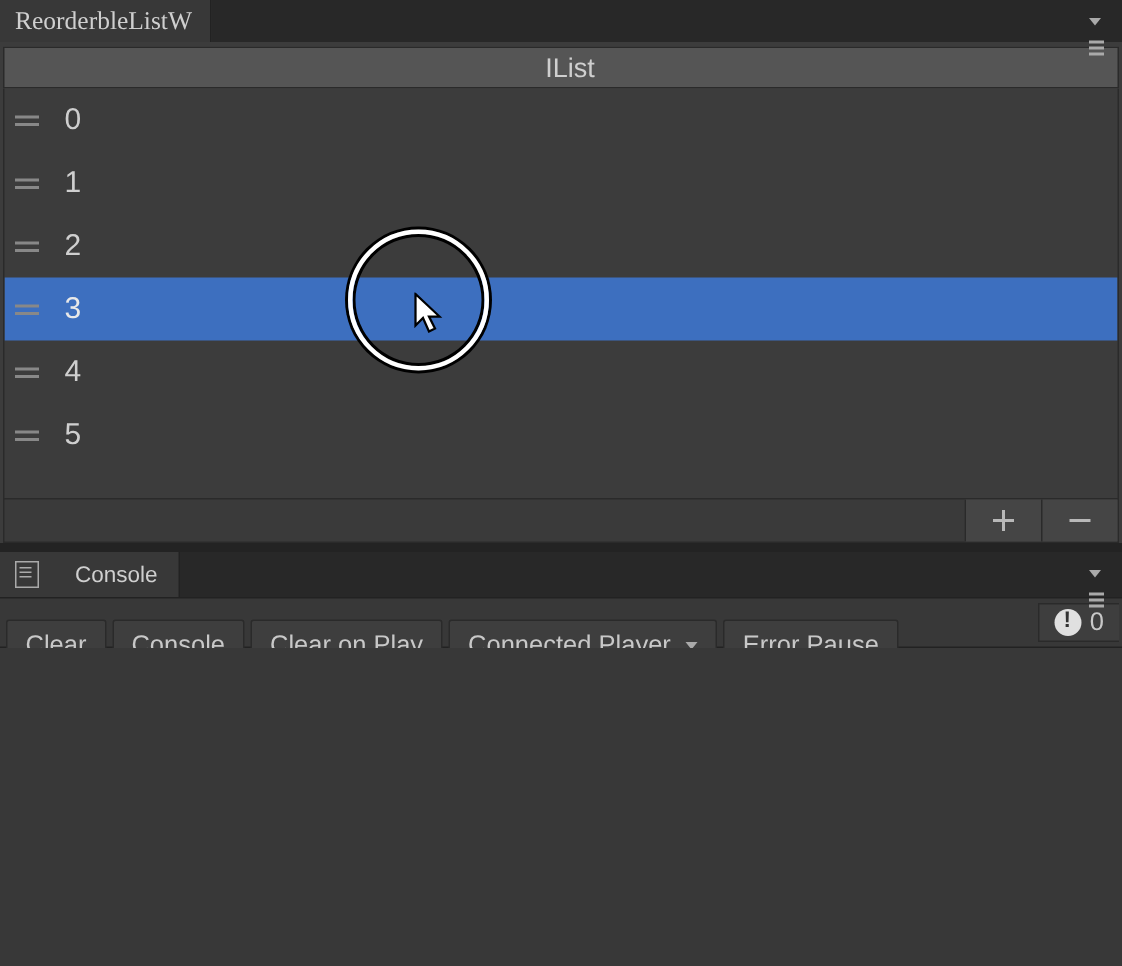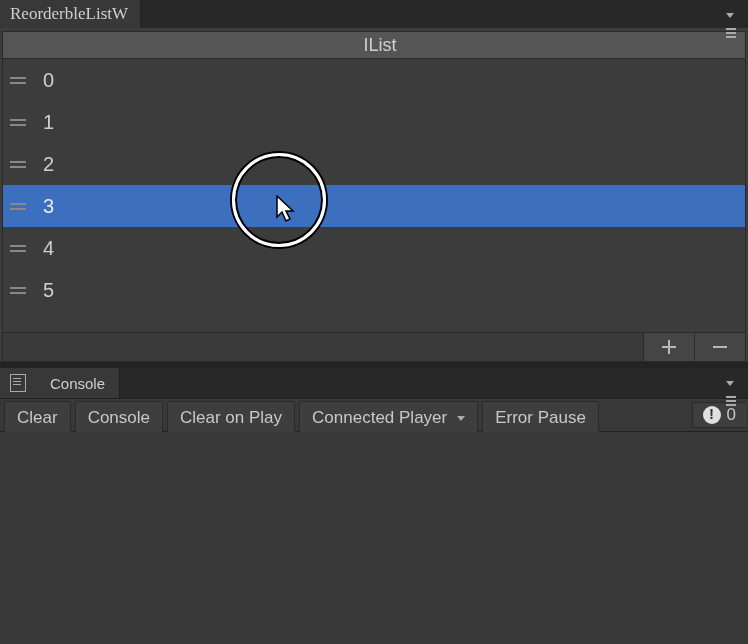--- a/index.html
+++ b/index.html
@@ -212,21 +212,21 @@
     align-items: stretch;
   }
   .tb-btn {
     padding: 16px 12px;
     font-size: 17px;
     color: #c8c8c8;
     display: flex;
     align-items: center;
     border-right: 1px solid #2a2a2a;
     background: #3e3e3e;
-    margin: 2px 2px;
+    margin: 14px 2px;
     border-radius: 2px;
     border: 1px solid #2a2a2a;
   }
   .tb-btn.first { margin-left: 4px; }
   .tb-dd::after {
     content: "";
     display: inline-block;
     margin-left: 10px;
     border-left: 4px solid transparent;
     border-right: 4px solid transparent;

